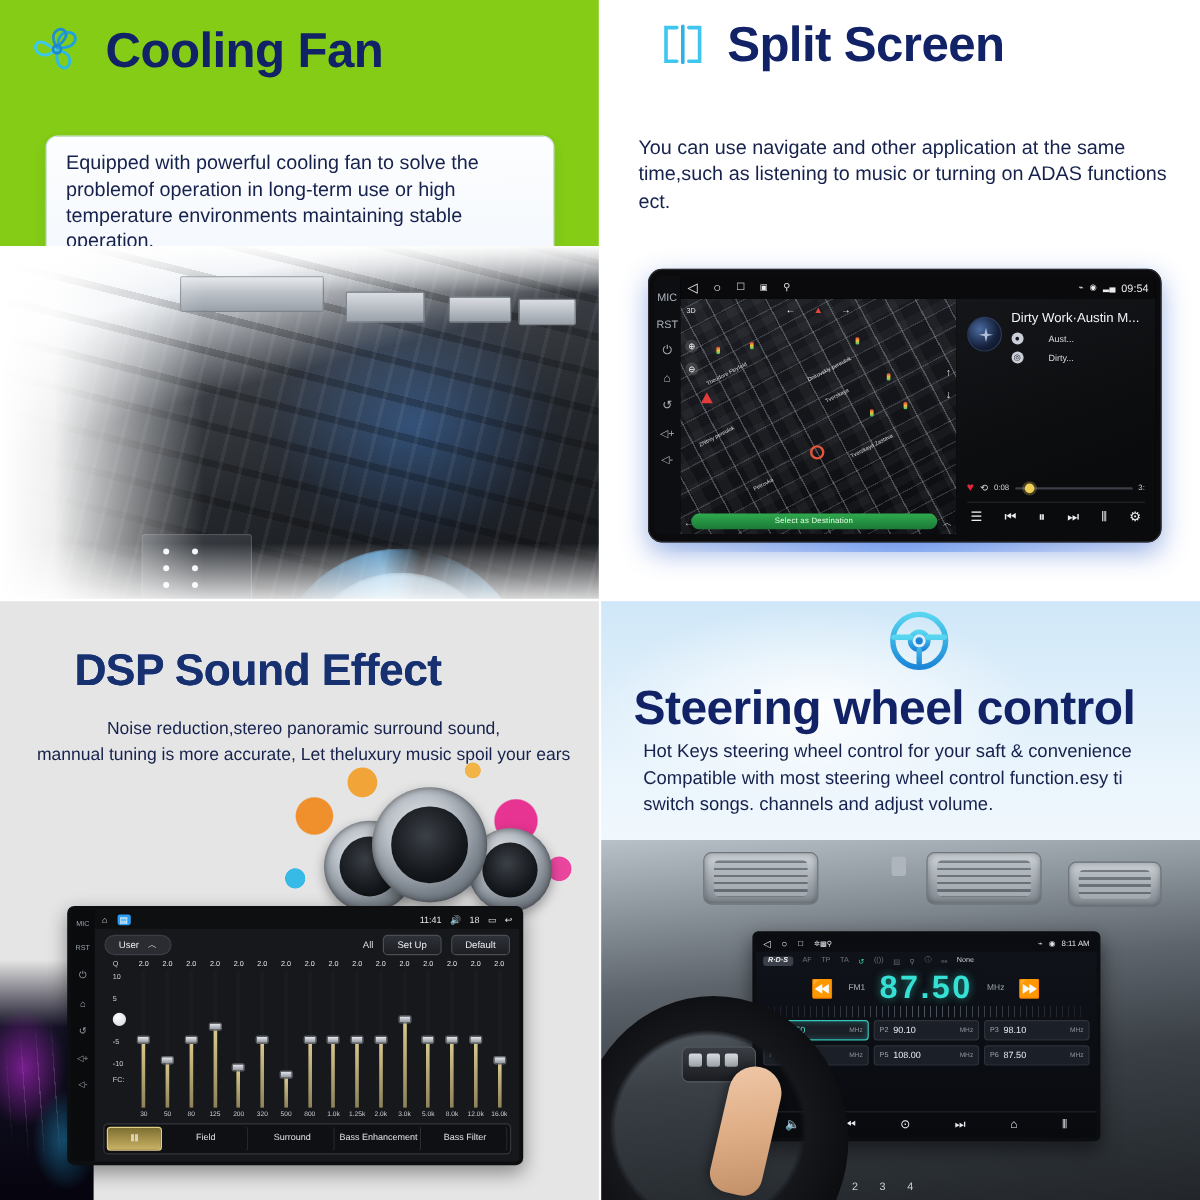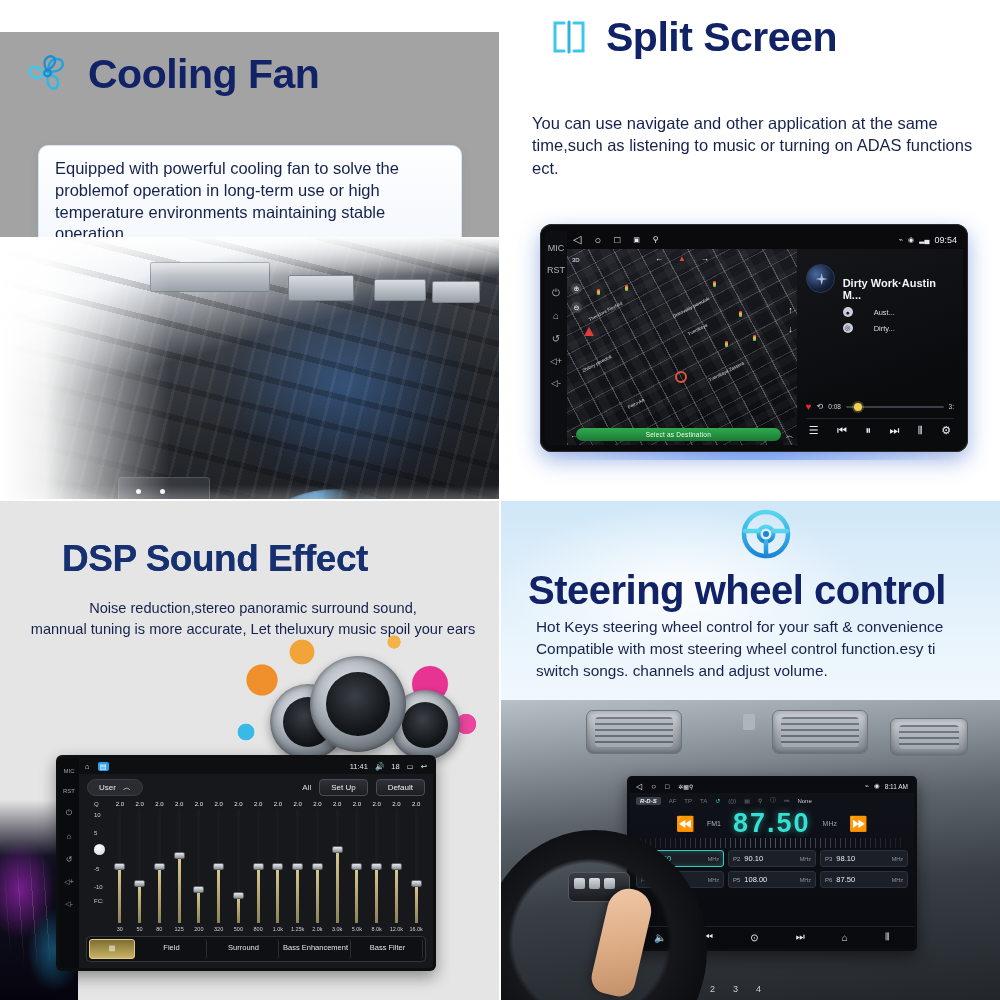--- a/index.html
+++ b/index.html
@@ -15,21 +15,21 @@
 
   
   .heading-row { display: flex; align-items: center; gap: 14px; }
   .q-title {
     font-weight: bold; color: #112266; letter-spacing: -0.5px;
     line-height: 1; white-space: nowrap;
   }
   .body-text { color: #16224d; line-height: 1.35; }
 
   
-  #q1 { background: #a3a3a3; margin-top: 32px; }
+  #q1 { background: #84cc16; }
   #q1 .heading-row { position: absolute; left: 22px; top: 16px; }
   #q1 .q-title { font-size: 41px; }
   .callout {
     position: absolute; left: 38px; top: 113px; width: 424px;
     background: linear-gradient(180deg,#fdfeff 0%, #f3f7fc 100%);
     border: 1px solid #d8e4f2; border-radius: 10px;
     padding: 12px 16px 14px 16px;
     box-shadow: 0 4px 10px rgba(30,60,120,.10);
     font-size: 16.5px; color: #16224d; line-height: 1.32;
   }
@@ -138,21 +138,21 @@
   .map-chev{ position:absolute; right:3px; bottom:4px; color:#cfd3da; font-size:8px;}
   .map-arrows{ position:absolute; right:4px; top:56px; display:flex; flex-direction:column; gap:9px; color:#e9ebef; font-size:9px;}
 
   .music-pane{ position:relative; flex:1; background:linear-gradient(160deg,#141619 0%, #0a0b0d 70%); padding:8px 9px; display:flex; flex-direction:column;}
   .mp-top{ display:flex; align-items:flex-start; gap:8px; }
   .album-art{ width:29px; height:29px; border-radius:50%; flex:0 0 29px; margin-top:7px;
     background: radial-gradient(circle at 35% 35%, #4a6aa0 0%, #15203a 60%, #0a0f1c 100%);
     border:1px solid #2a3a58; position:relative; }
   .album-art:after{ content:""; position:absolute; left:9px; top:8px; width:12px; height:12px;
     background: linear-gradient(45deg,#cfd9ea,#8fa4c6); clip-path: polygon(50% 0,60% 42%,100% 50%,60% 58%,50% 100%,40% 58%,0 50%,40% 42%); }
-  .track-title{ color:#f1f3f7; font-size:11px; font-weight:700; margin-top:20px; }
+  .track-title{ color:#f1f3f7; font-size:11px; font-weight:400; margin-top:2px; }
   .meta-row{ display:flex; align-items:center; gap:21px; margin-top:6px; color:#d7dae0; font-size:7.5px;}
   .meta-ic{ width:10px; height:10px; border-radius:50%; background:#c9ced8; color:#15171b; font-size:7px;
             display:flex; align-items:center; justify-content:center; flex:0 0 10px; }
   .progress-row{ margin-top:auto; display:flex; align-items:center; gap:5px; color:#cfd3da; font-size:6.5px; padding-bottom:6px;}
   .heart{ color:#e2293a; font-size:10px; }
   .pbar{ position:relative; flex:1; height:2px; background:#3b3f47; border-radius:2px; }
   .pdot{ position:absolute; left:8%; top:-3px; width:8px; height:8px; border-radius:50%;
          background:#f0cf58; box-shadow:0 0 0 2px rgba(240,207,88,.25); }
   .controls-row{ display:flex; align-items:center; justify-content:space-between; padding:5px 3px 0 3px;
                  border-top:1px solid #24272d; color:#eceef2; font-size:11px;}

